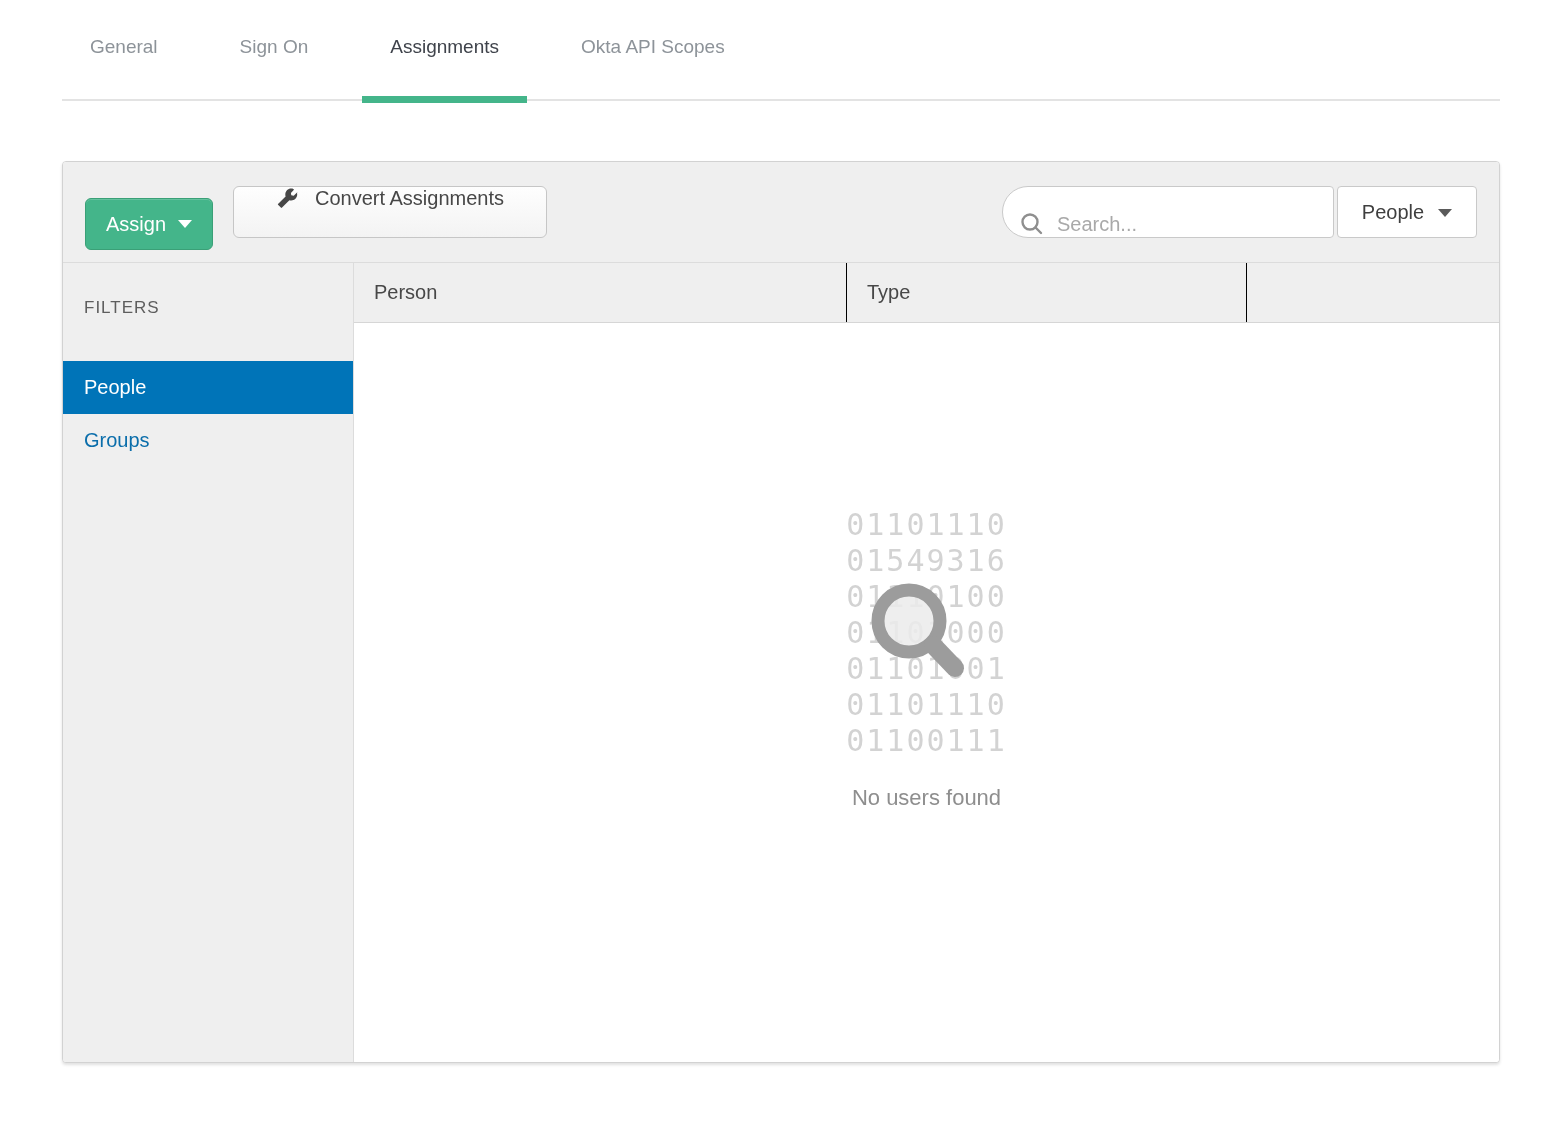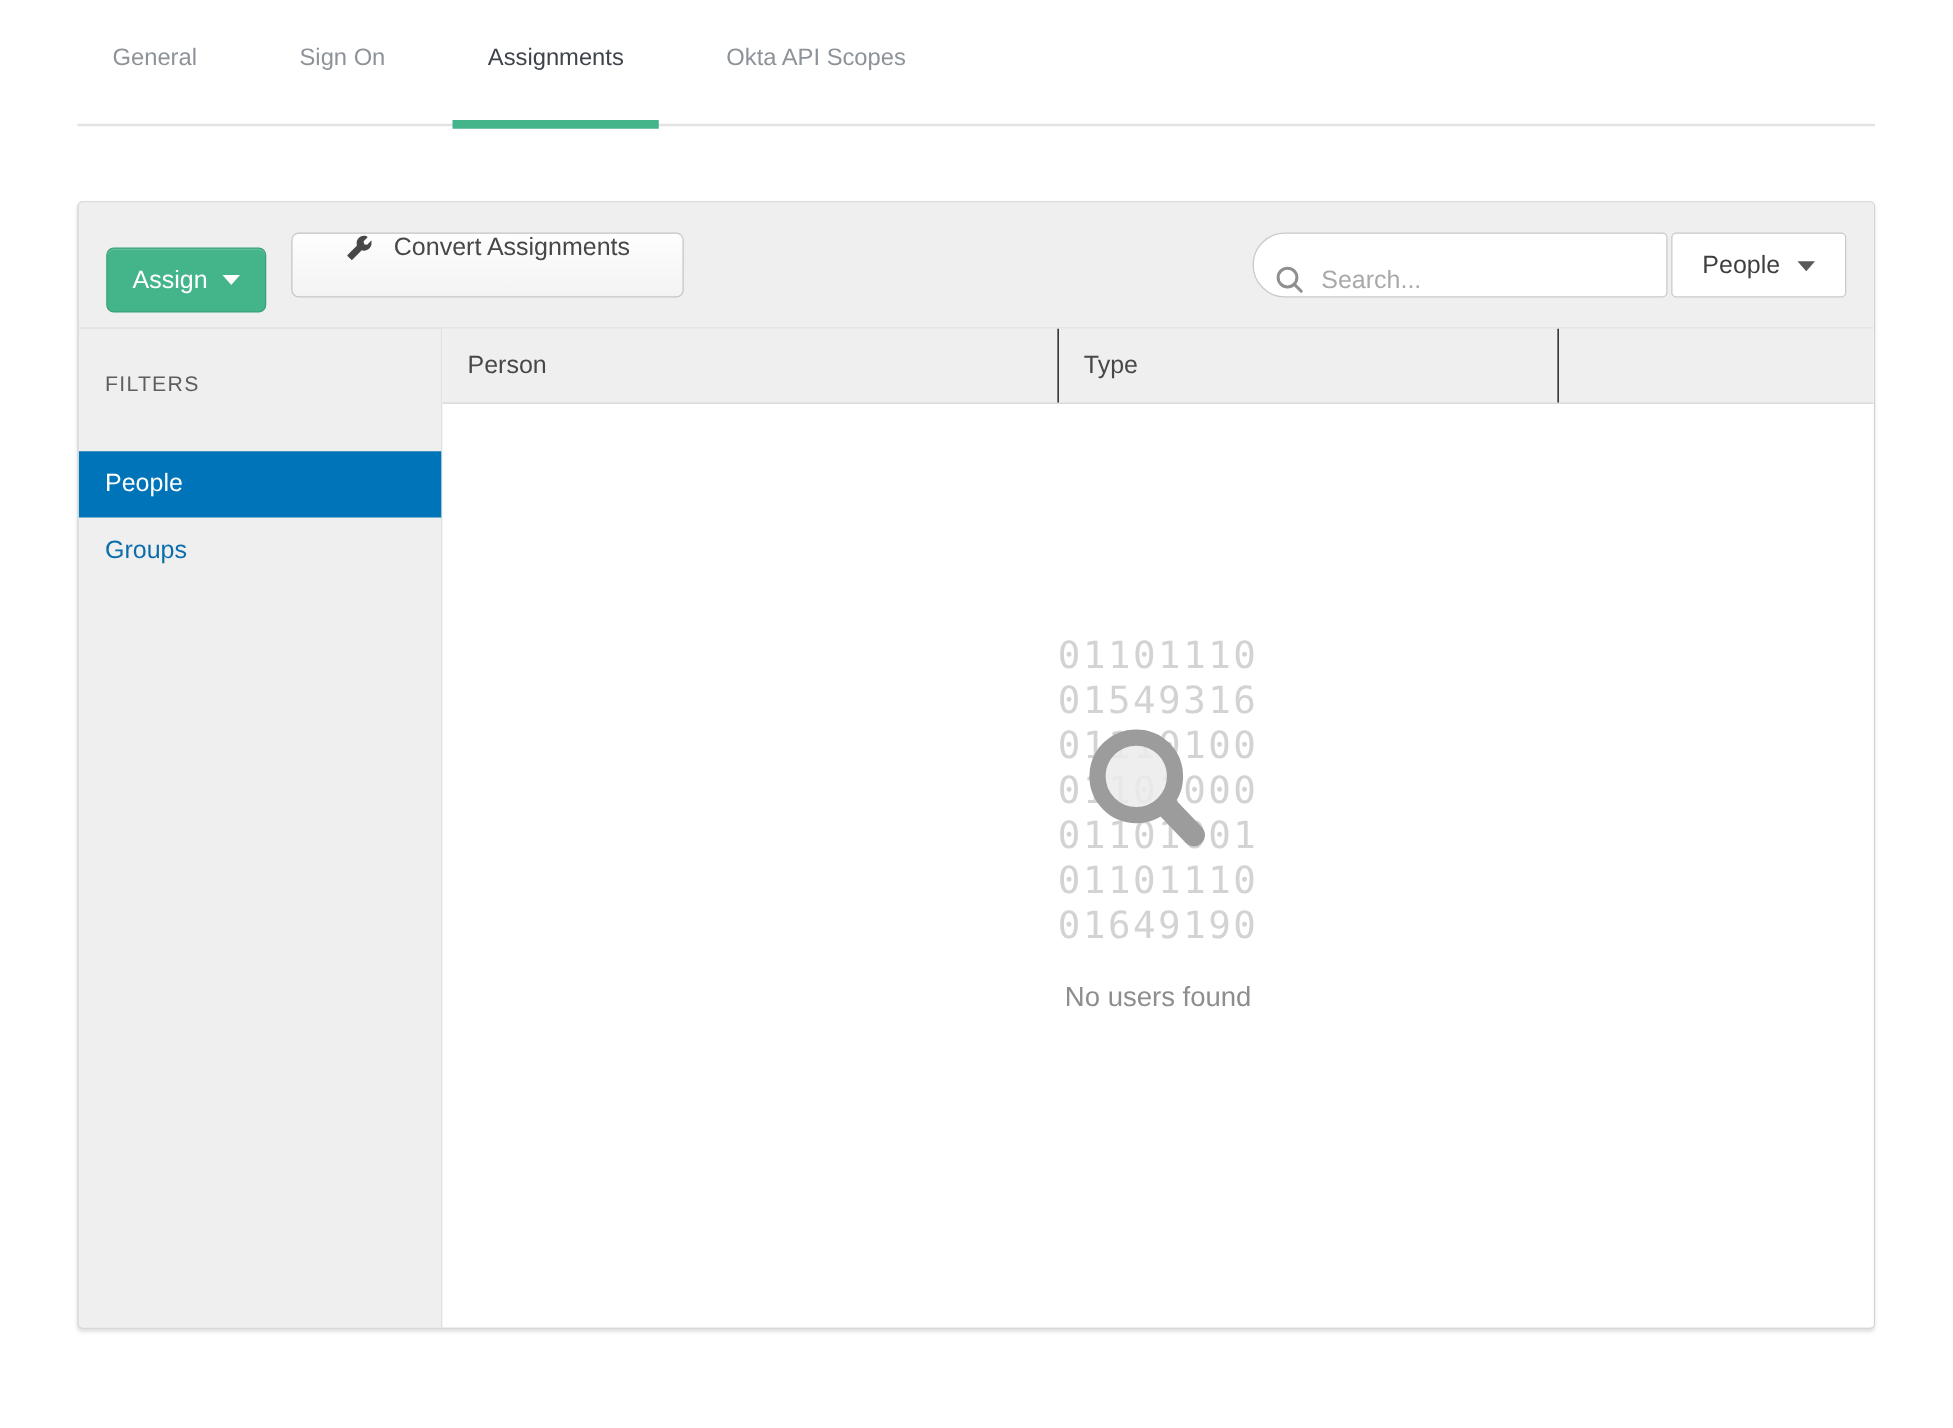--- a/index.html
+++ b/index.html
@@ -251,21 +251,21 @@
       </div>
 
       <div class="empty-state">
         <div class="binary-block">
           <div class="binary-line">01101110</div>
           <div class="binary-line">01549316</div>
           <div class="binary-line">01110100</div>
           <div class="binary-line">01101000</div>
           <div class="binary-line">01101001</div>
           <div class="binary-line">01101110</div>
-          <div class="binary-line">01649190</div>
+          <div class="binary-line">01100111</div>
 
           <svg class="magnifier" width="108" height="108" viewBox="0 0 108 108">
             <circle cx="42" cy="42" r="31" fill="#ebebeb" fill-opacity="0.85" stroke="#9c9c9c" stroke-width="13"></circle>
             <line x1="66" y1="66" x2="88" y2="89" stroke="#9c9c9c" stroke-width="18" stroke-linecap="round"></line>
           </svg>
         </div>
         <div class="no-users">No users found</div>
       </div>
     </div>
 

